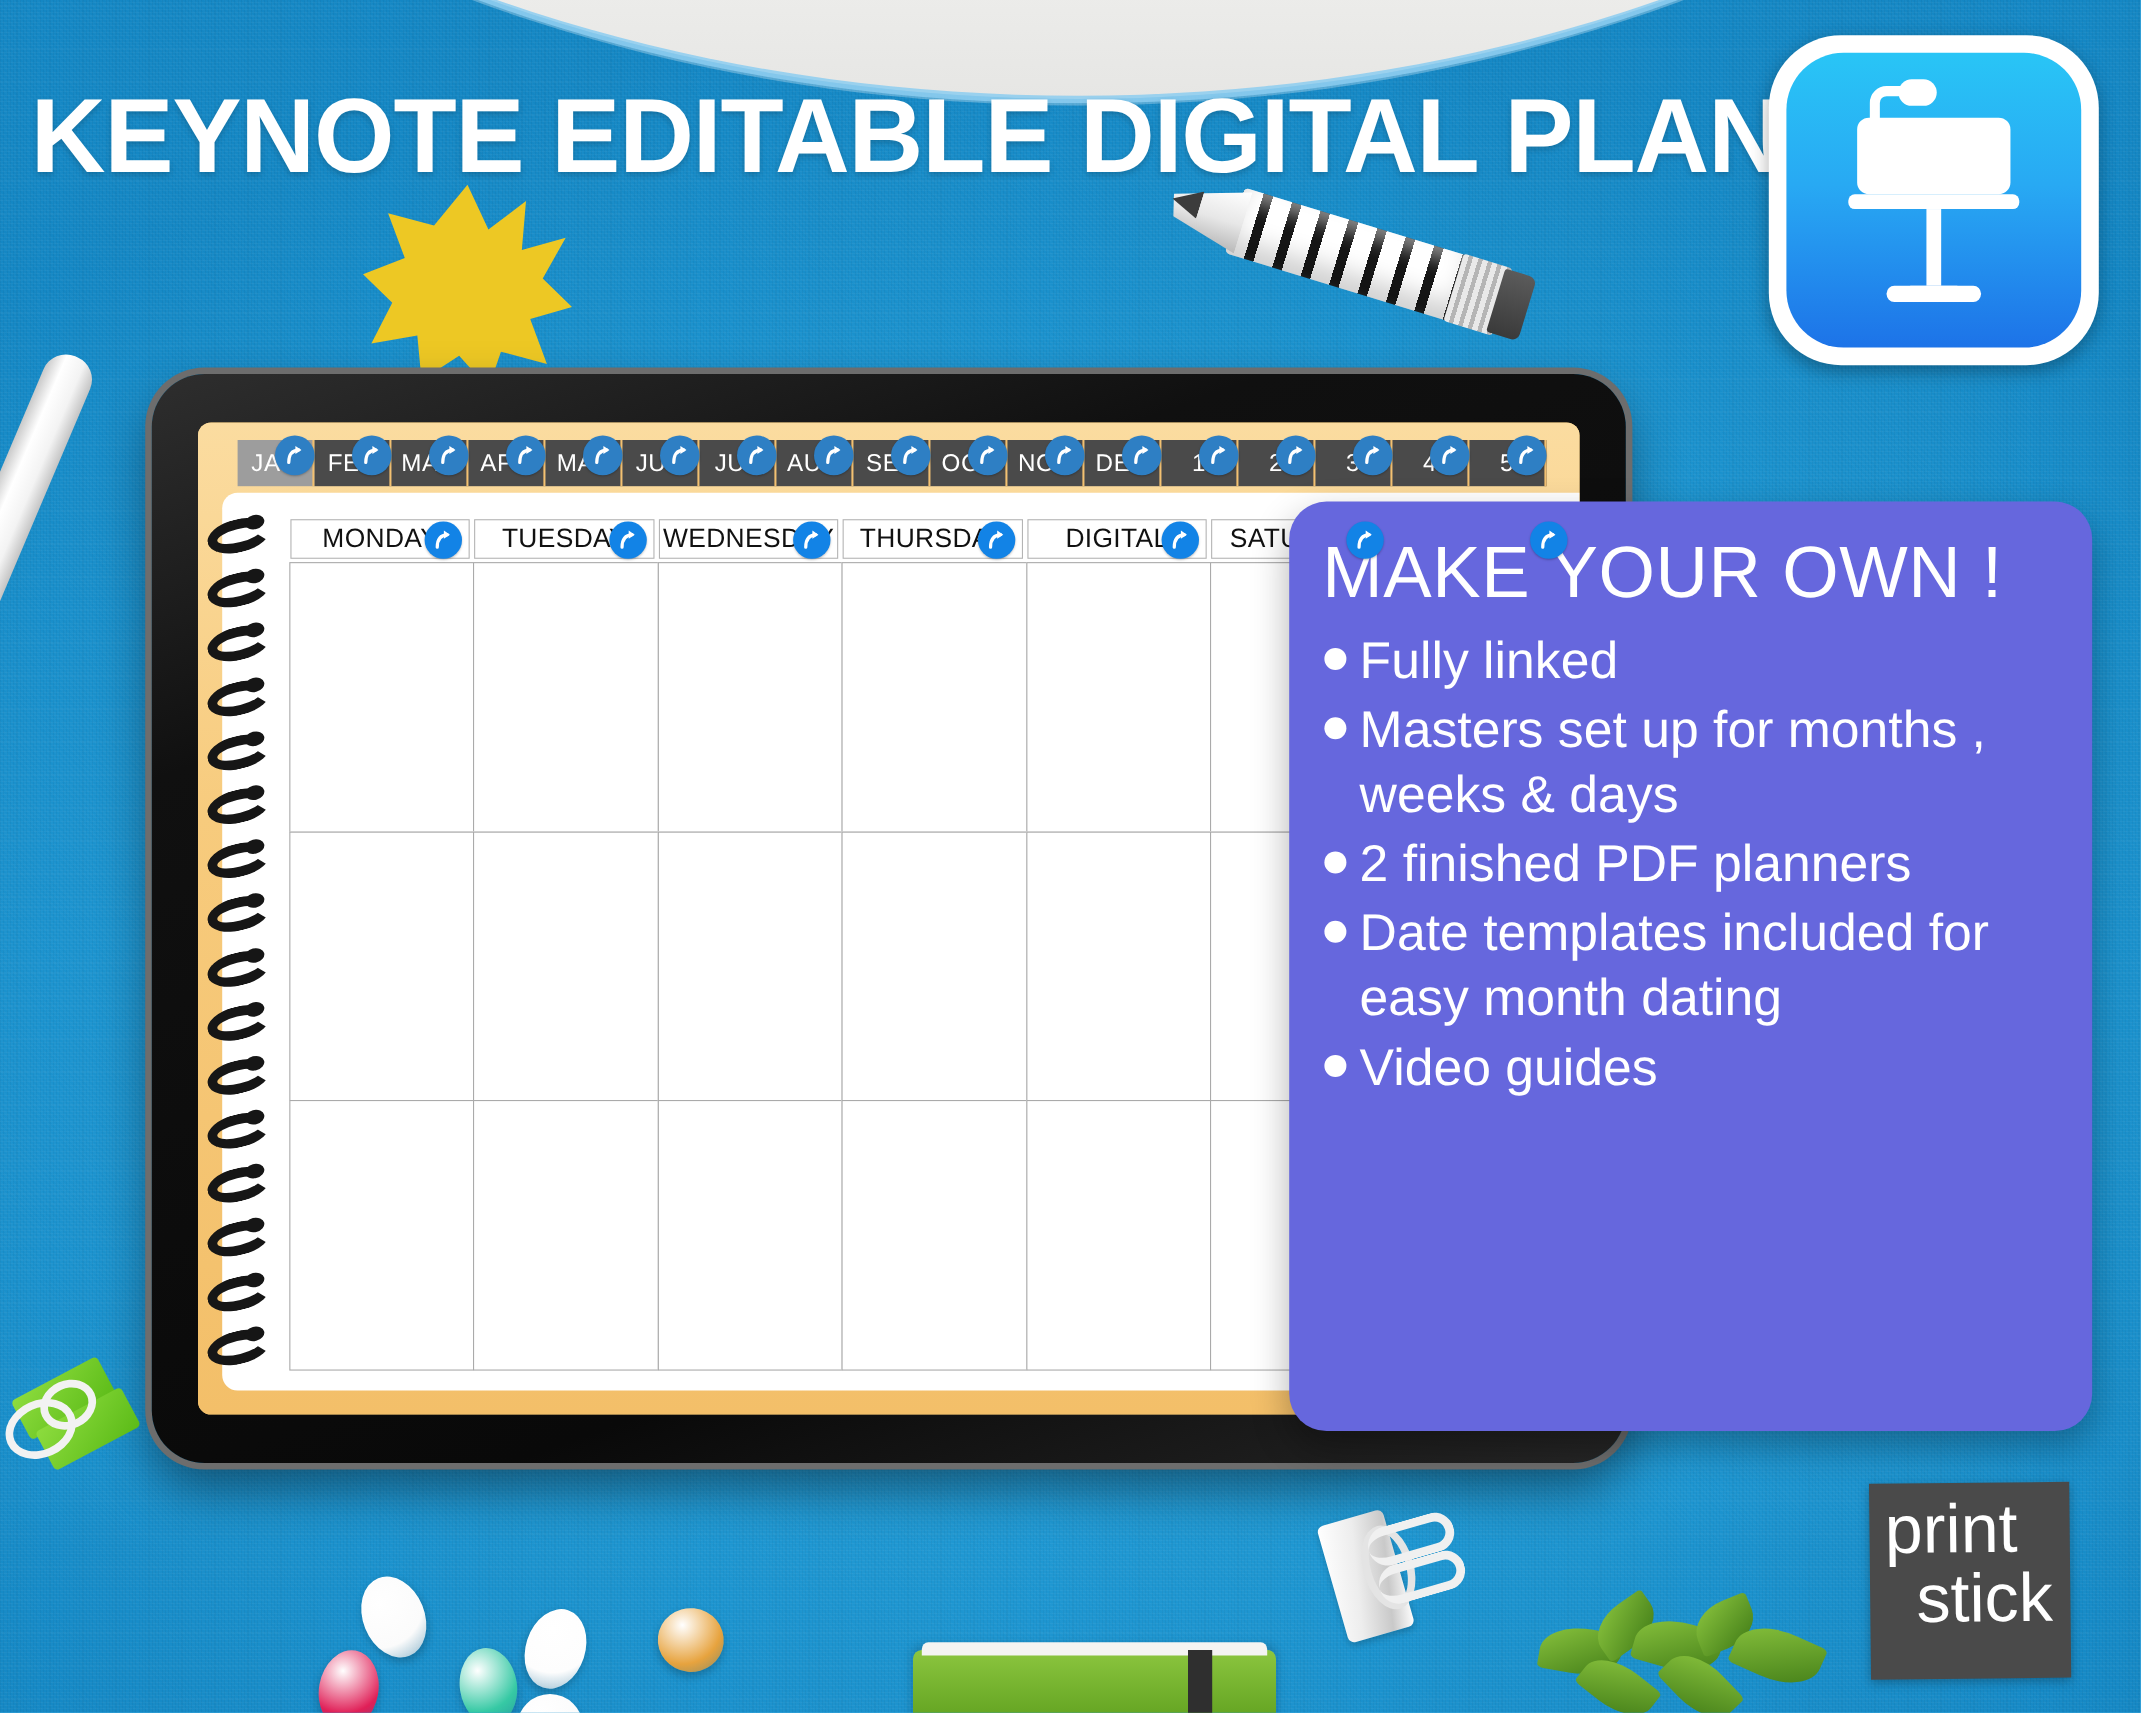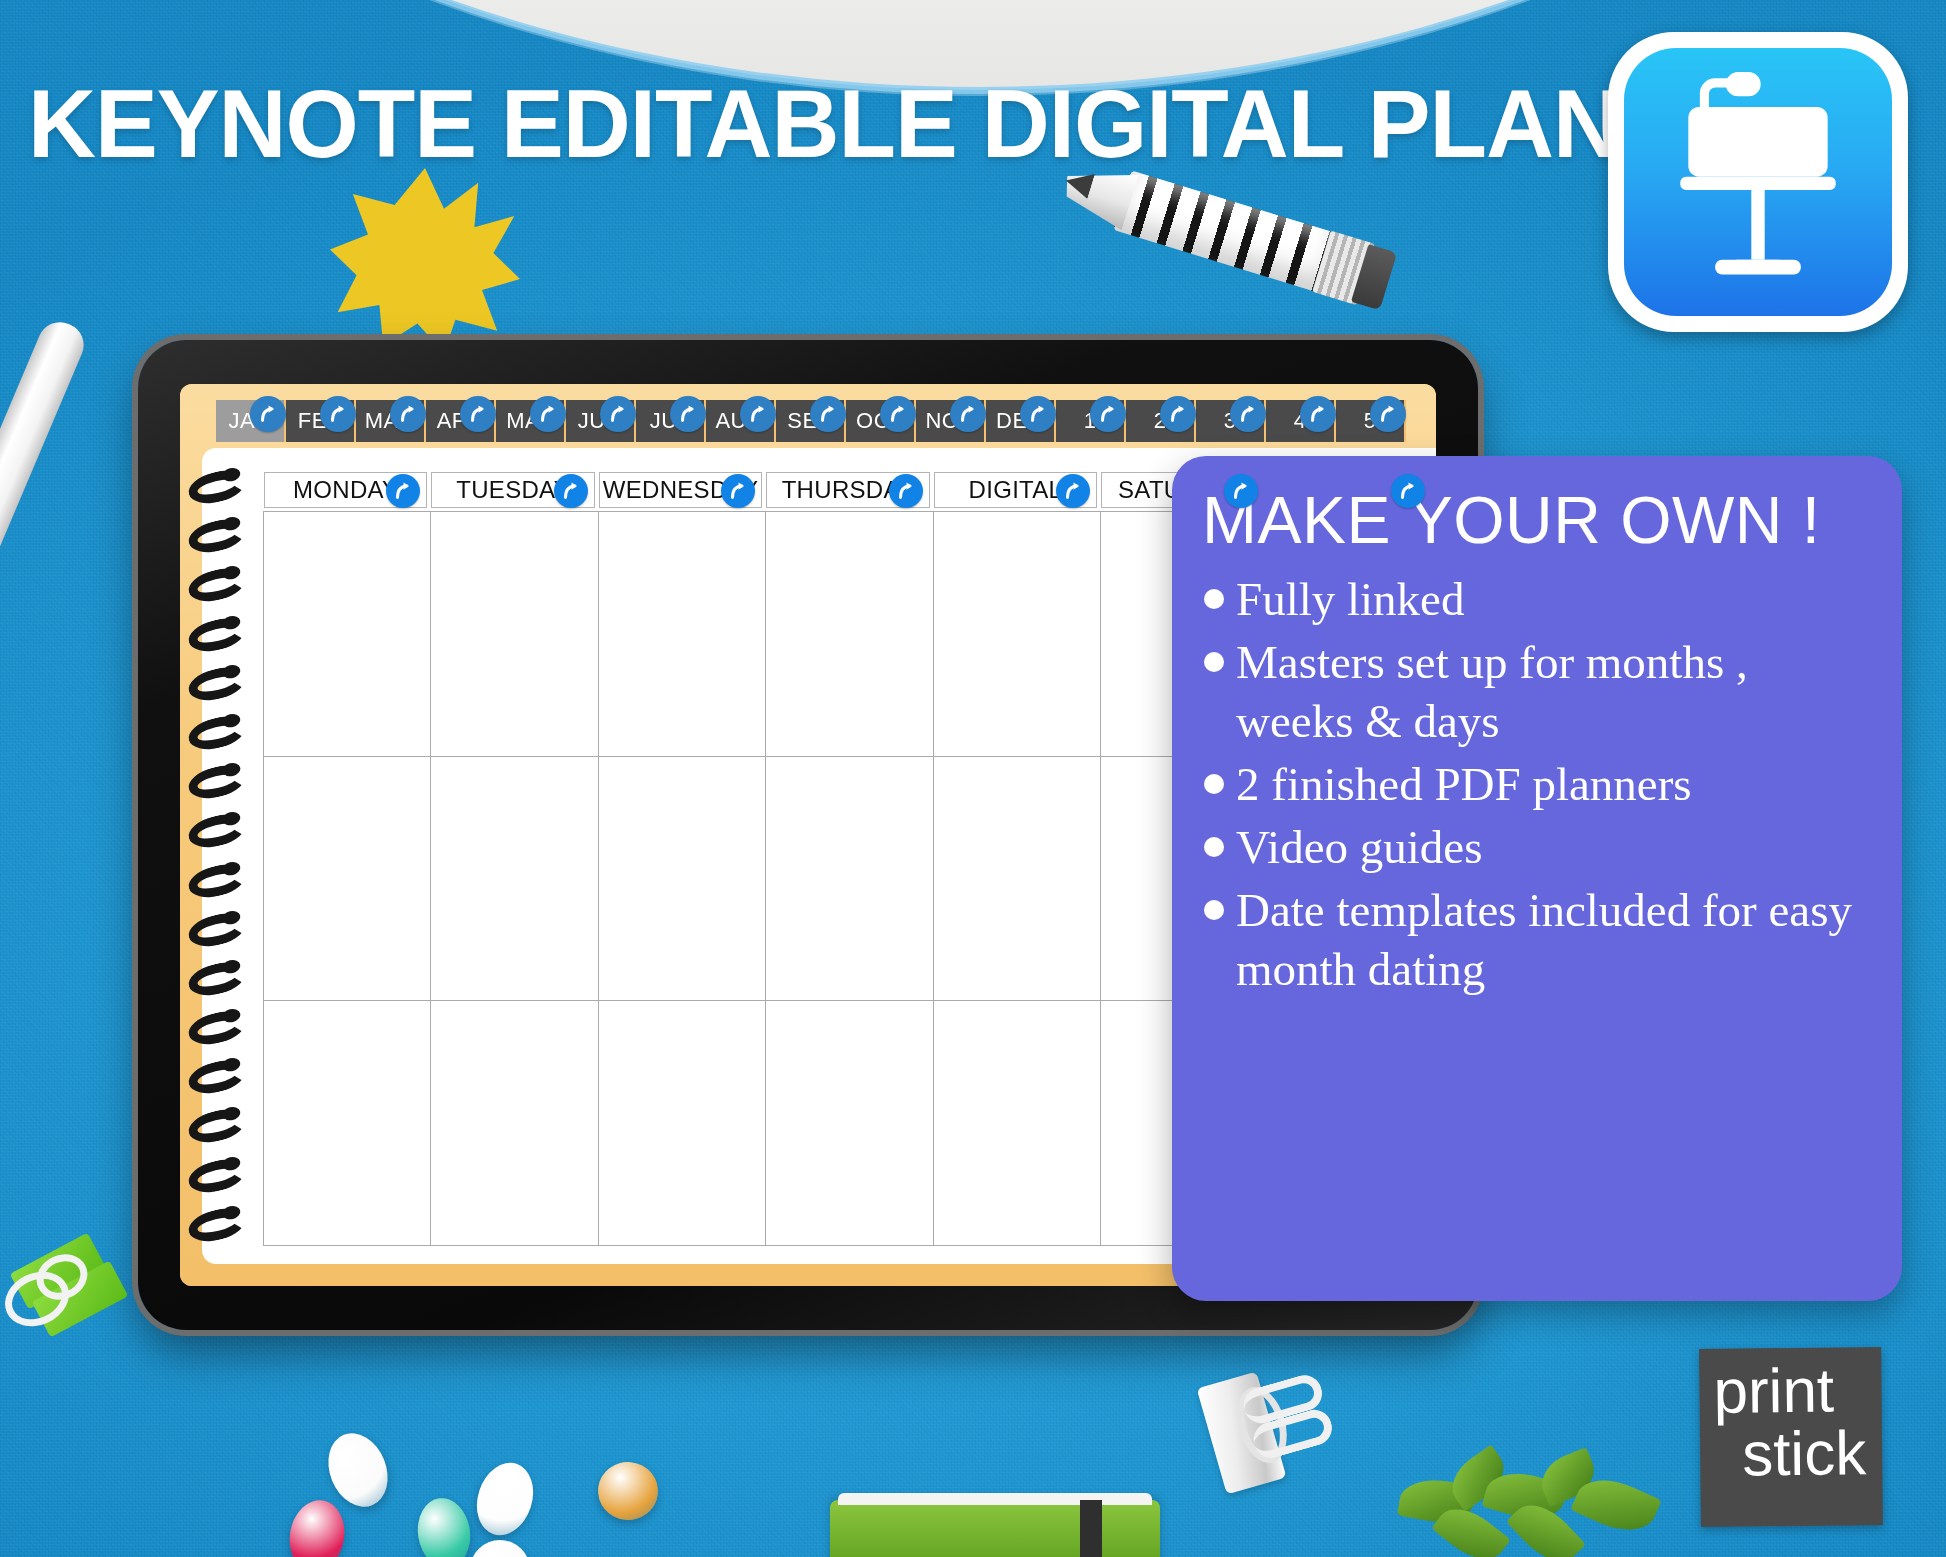--- a/index.html
+++ b/index.html
@@ -191,21 +191,20 @@
     font-size:66px; line-height:76px;
     font-weight:400;
     letter-spacing:.5px;
     margin-bottom:12px;
     white-space:nowrap;
   }
   .feature-item {
     display:flex; align-items:flex-start;
     font-size:47px; line-height:59px;
     margin-bottom:4px;
-    font-family:Liberation Serif, serif;
   }
   .bullet-dot {
     flex:0 0 auto;
     width:20px; height:20px; border-radius:50%;
     background:#ffffff;
     margin:19px 12px 0 2px;
   }
   .feature-text { flex:1; }
 
   
@@ -667,25 +666,25 @@
       <div class="feature-item">
         <span class="bullet-dot"></span>
         <span class="feature-text">Masters set up for months , weeks &amp; days</span>
       </div>
       <div class="feature-item">
         <span class="bullet-dot"></span>
         <span class="feature-text">2 finished PDF planners</span>
       </div>
       <div class="feature-item">
         <span class="bullet-dot"></span>
-        <span class="feature-text">Video guides</span>
+        <span class="feature-text">Date templates included for easy month dating</span>
       </div>
       <div class="feature-item">
         <span class="bullet-dot"></span>
-        <span class="feature-text">Date templates included for easy month dating</span>
+        <span class="feature-text">Video guides</span>
       </div>
     </div>
 </div>
 
 <div id="print-stick">
   <div id="ps-line1">print</div>
   <div id="ps-line2">stick</div>
 </div>
 
 <div id="green-clip">

